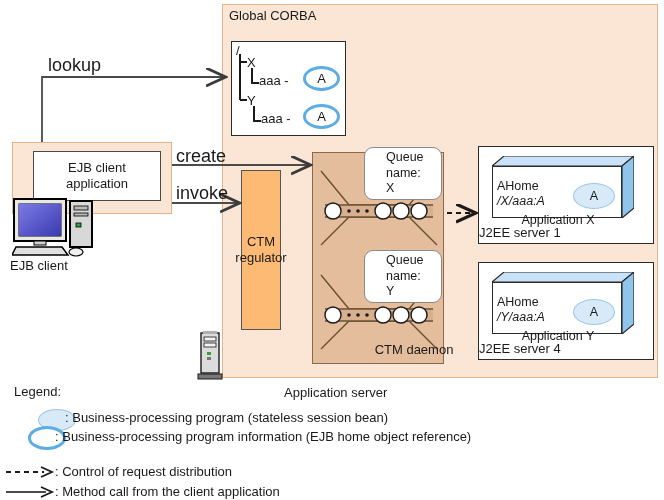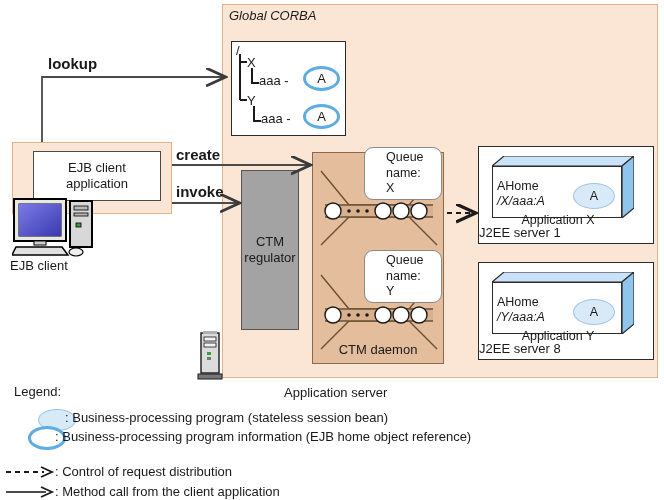--- a/index.html
+++ b/index.html
@@ -43,53 +43,53 @@
   .label-ejb-client {
     left: 10px; top: 258px;
     font-size: 13px;
   }
 
   
   .ns-title {
     left: 229px; top: 8px; width: 130px;
     line-height: 1.2;
     font-size: 13px;
-    font-style: italic;
   }
   .ns-panel {
     left: 231px; top: 41px; width: 115px; height: 95px;
     background: #ffffff;
     border: 1px solid #2b2b2b;
     box-sizing: border-box;
   }
 
   
   .ctm-regulator {
-    left: 241px; top: 170px; width: 58px; height: 160px;
-    background: #a3a3a3;
+    left: 241px; top: 170px; width: 40px; height: 160px;
+    background: #fdba74;
     border: 1px solid #555;
     box-sizing: border-box;
     display: flex; flex-direction: column;
     align-items: center; justify-content: center;
     line-height: 1.25;
     text-align: center;
   }
 
   
   .ctm-daemon {
     left: 312px; top: 152px; width: 132px; height: 212px;
     background: #e4bd9c;
     border: 1px solid #8a6a4f;
     box-sizing: border-box;
   }
   .ctm-daemon-label {
     position: absolute;
     left: 0; bottom: 6px; width: 100%;
     text-align: center;
     font-size: 13px;
+    padding-left: 36px;
   }
   .queue-callout {
     background: #ffffff;
     border: 1px solid #8a8a8a;
     border-radius: 9px;
     padding: 2px 21px;
     text-align: left;
     line-height: 1.25;
     font-size: 12.5px;
     box-sizing: border-box;
@@ -136,21 +136,21 @@
     border-radius: 50%;
     display: flex; align-items: center; justify-content: center;
     font-size: 13px;
     box-sizing: border-box;
   }
 
   
   .legend-title { left: 14px; top: 384px; font-size: 13px; }
   .legend-text { position: absolute; left: 55px; font-size: 13px; white-space: nowrap; }
 
-  .arrow-label { font-weight: bold; font-size: 15px; text-align: right; }
+  .arrow-label { font-weight: normal; font-size: 18px; text-align: right; }
 
   svg { position: absolute; left: 0; top: 0; pointer-events: none; }
 </style>
 </head>
 <body>
 
 <div class="abs app-server-box"></div>
 
 <div class="abs ejb-client-box"></div>
 <div class="abs ejb-client-app">
@@ -291,21 +291,21 @@
       </svg>
       <div class="cube-face">
         <span class="cube-text-ahome">AHome</span>
         <span class="cube-text-path">/Y/aaa:A</span>
         <span class="cube-text-app">Application Y</span>
         <div class="abs ell-filled" style="left:80px; top:16px; width:42px; height:26px;">
           <span>A</span>
         </div>
       </div>
     </div>
-    <div class="j2ee-caption">J2EE server 8</div>
+    <div class="j2ee-caption">J2EE server 4</div>
   </div>
 </div>
 
 <div class="abs" style="left:196px; top:330px; width:28px; height:50px;">
   <svg width="28" height="50" viewBox="0 0 28 50">
     <rect x="5" y="3" width="18" height="40" fill="#dcdcdc" stroke="#1a1a1a" stroke-width="1.4"></rect>
     <rect x="7" y="1" width="14" height="3" fill="#b0b0b0"></rect>
     <rect x="8" y="7" width="12" height="4" fill="#f2f2f2" stroke="#1a1a1a" stroke-width="0.8"></rect>
     <rect x="8" y="13" width="12" height="4" fill="#f2f2f2" stroke="#1a1a1a" stroke-width="0.8"></rect>
     <rect x="11" y="22" width="4" height="3" fill="#3a9e3a"></rect>

